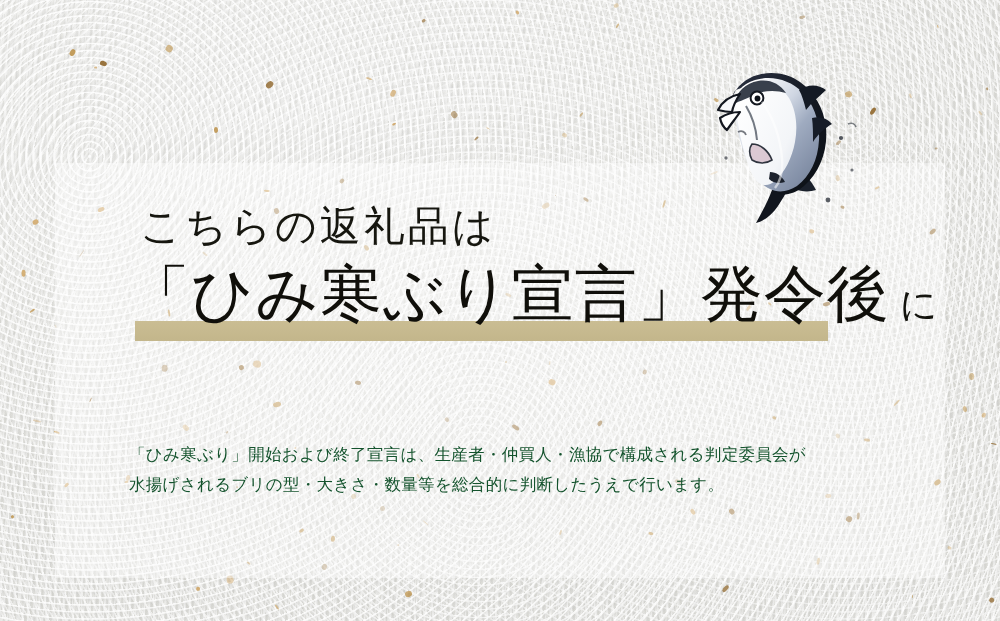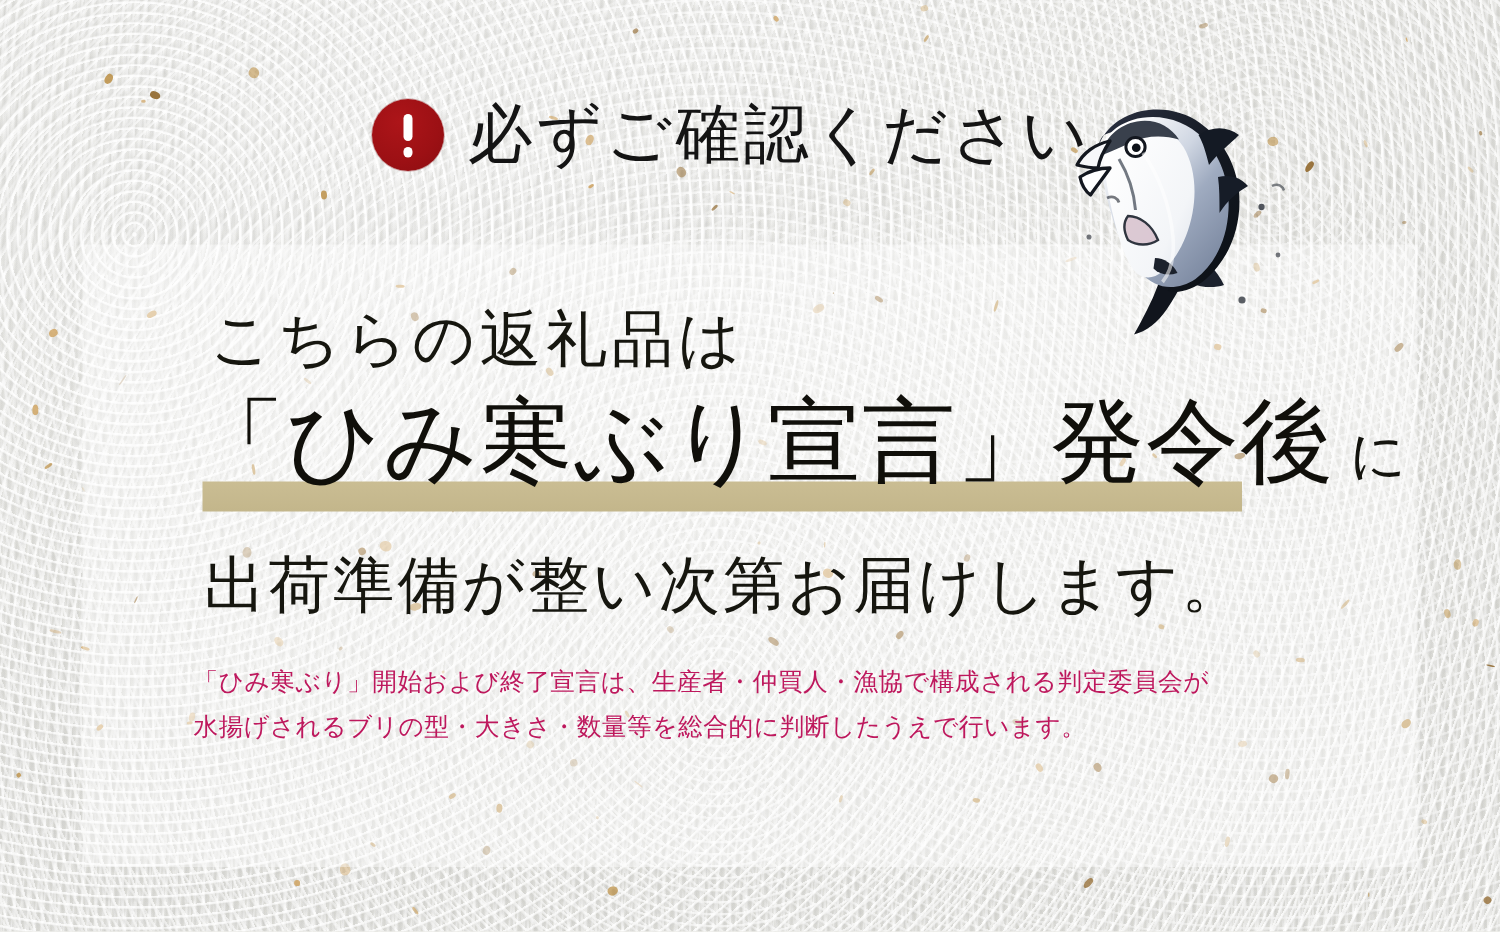--- a/index.html
+++ b/index.html
@@ -130,21 +130,21 @@
     position:relative; z-index:2; padding-left:10px; padding-bottom:4px;
   }
   #line3 {
     position:absolute; left:136px; top:370px;
     font-size:41px; line-height:1; color:#16160f; letter-spacing:2px;
   }
 
   
   #fineprint {
     position:absolute; left:129px; top:440px;
-    font-size:16.5px; line-height:30px; color:#be185d; letter-spacing:.3px;
+    font-size:16.5px; line-height:30px; color:#14532d; letter-spacing:.3px;
   }
   #fineprint p { white-space:nowrap; }
 
   
   #fish { position:absolute; left:700px; top:40px; width:185px; height:185px; }
 </style>
 </head>
 <body>
 
 <div id="banner">
@@ -274,38 +274,30 @@
       <i class="fleck pale" style="left: 689.5px; top: 510.4px; width: 6.3px; height: 3.6px; transform: rotate(54deg); opacity: 0.77;"></i>
       <i class="fleck pale" style="left: 56px; top: 429.2px; width: 2.3px; height: 6.4px; transform: rotate(289deg); opacity: 0.85;"></i>
       <i class="fleck " style="left: 404.5px; top: 591.2px; width: 6.8px; height: 5.8px; transform: rotate(332deg); opacity: 0.71;"></i>
       <i class="fleck dark" style="left: 642px; top: 370.4px; width: 5.2px; height: 3.6px; transform: rotate(292deg); opacity: 0.51;"></i>
     </div>
 
   <div id="panel"></div>
 
   <div id="content">
 
-    <div id="header-row">
-      <div id="alert-icon">
-        <span class="bar"></span>
-          <span class="dot"></span>
-      </div>
-      <div id="header-title">必ずご確認ください</div>
-    </div>
 
     <div id="line1">こちらの返礼品は</div>
 
     <div id="highlight-band"></div>
 
     <div id="line2-wrap">
       <span id="line2-main">「ひみ寒ぶり宣言」発令後</span>
       <span id="line2-tail">に</span>
     </div>
 
-    <div id="line3">出荷準備が整い次第お届けします。</div>
 
     <div id="fineprint">
       <p>「ひみ寒ぶり」開始および終了宣言は、生産者・仲買人・漁協で構成される判定委員会が</p>
       <p>水揚げされるブリの型・大きさ・数量等を総合的に判断したうえで行います。</p>
     </div>
 
     <div id="fish">
       <svg viewBox="0 0 185 185" width="185" height="185" aria-hidden="true">
         <defs>
           <linearGradient id="bodyG" x1="0.15" y1="0.1" x2="0.85" y2="0.9">

